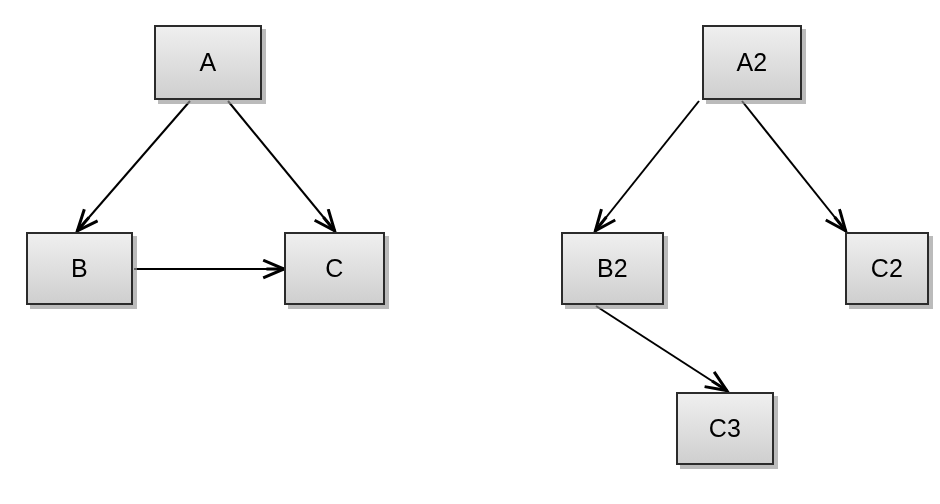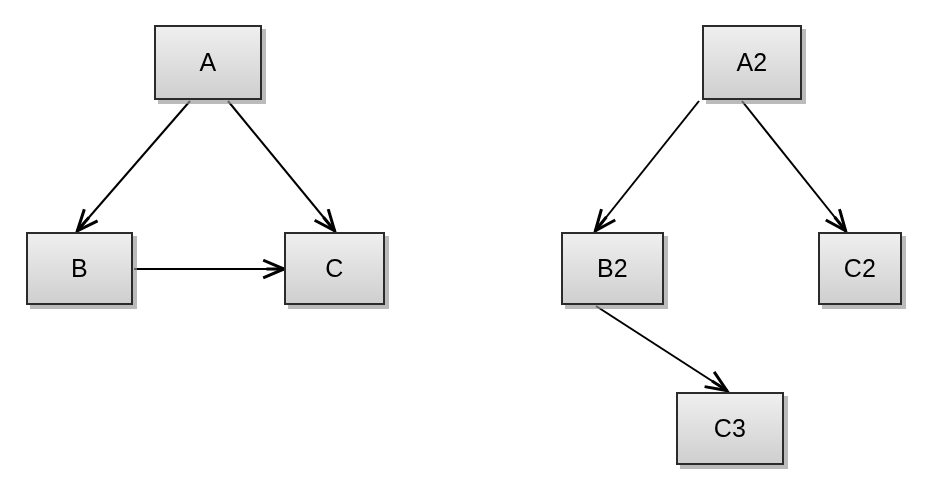--- a/index.html
+++ b/index.html
@@ -78,21 +78,21 @@
       </div>
       <div class="node" style="left: 284px; top: 232px; width: 101px; height: 73px; border-color: rgb(43, 43, 43); background: linear-gradient(rgb(239, 239, 239) 0%, rgb(207, 207, 207) 100%);">
         <span class="node-label">C</span>
       </div>
       <div class="node" style="left: 670px; top: 25px; width: 100px; height: 75px; border-color: rgb(43, 43, 43); background: linear-gradient(rgb(239, 239, 239) 0%, rgb(207, 207, 207) 100%); margin-left: 32px;">
         <span class="node-label">A2</span>
       </div>
       <div class="node" style="left: 541px; top: 232px; width: 103px; height: 73px; border-color: rgb(43, 43, 43); background: linear-gradient(rgb(239, 239, 239) 0%, rgb(207, 207, 207) 100%); margin-left: 20px;">
         <span class="node-label">B2</span>
       </div>
-      <div class="node" style="left: 818px; top: 232px; width: 84px; height: 73px; border-color: rgb(43, 43, 43); background: linear-gradient(rgb(239, 239, 239) 0%, rgb(207, 207, 207) 100%);">
+      <div class="node" style="left: 845px; top: 232px; width: 84px; height: 73px; border-color: rgb(43, 43, 43); background: linear-gradient(rgb(239, 239, 239) 0%, rgb(207, 207, 207) 100%);">
         <span class="node-label">C2</span>
       </div>
-      <div class="node" style="left: 676px; top: 392px; width: 108px; height: 73px; border-color: rgb(43, 43, 43); background: linear-gradient(rgb(239, 239, 239) 0%, rgb(207, 207, 207) 100%);">
+      <div class="node" style="left: 676px; top: 392px; width: 98px; height: 73px; border-color: rgb(43, 43, 43); background: linear-gradient(rgb(239, 239, 239) 0%, rgb(207, 207, 207) 100%);">
         <span class="node-label">C3</span>
       </div>
     </div>
 
 </div>
 
 </body></html>

